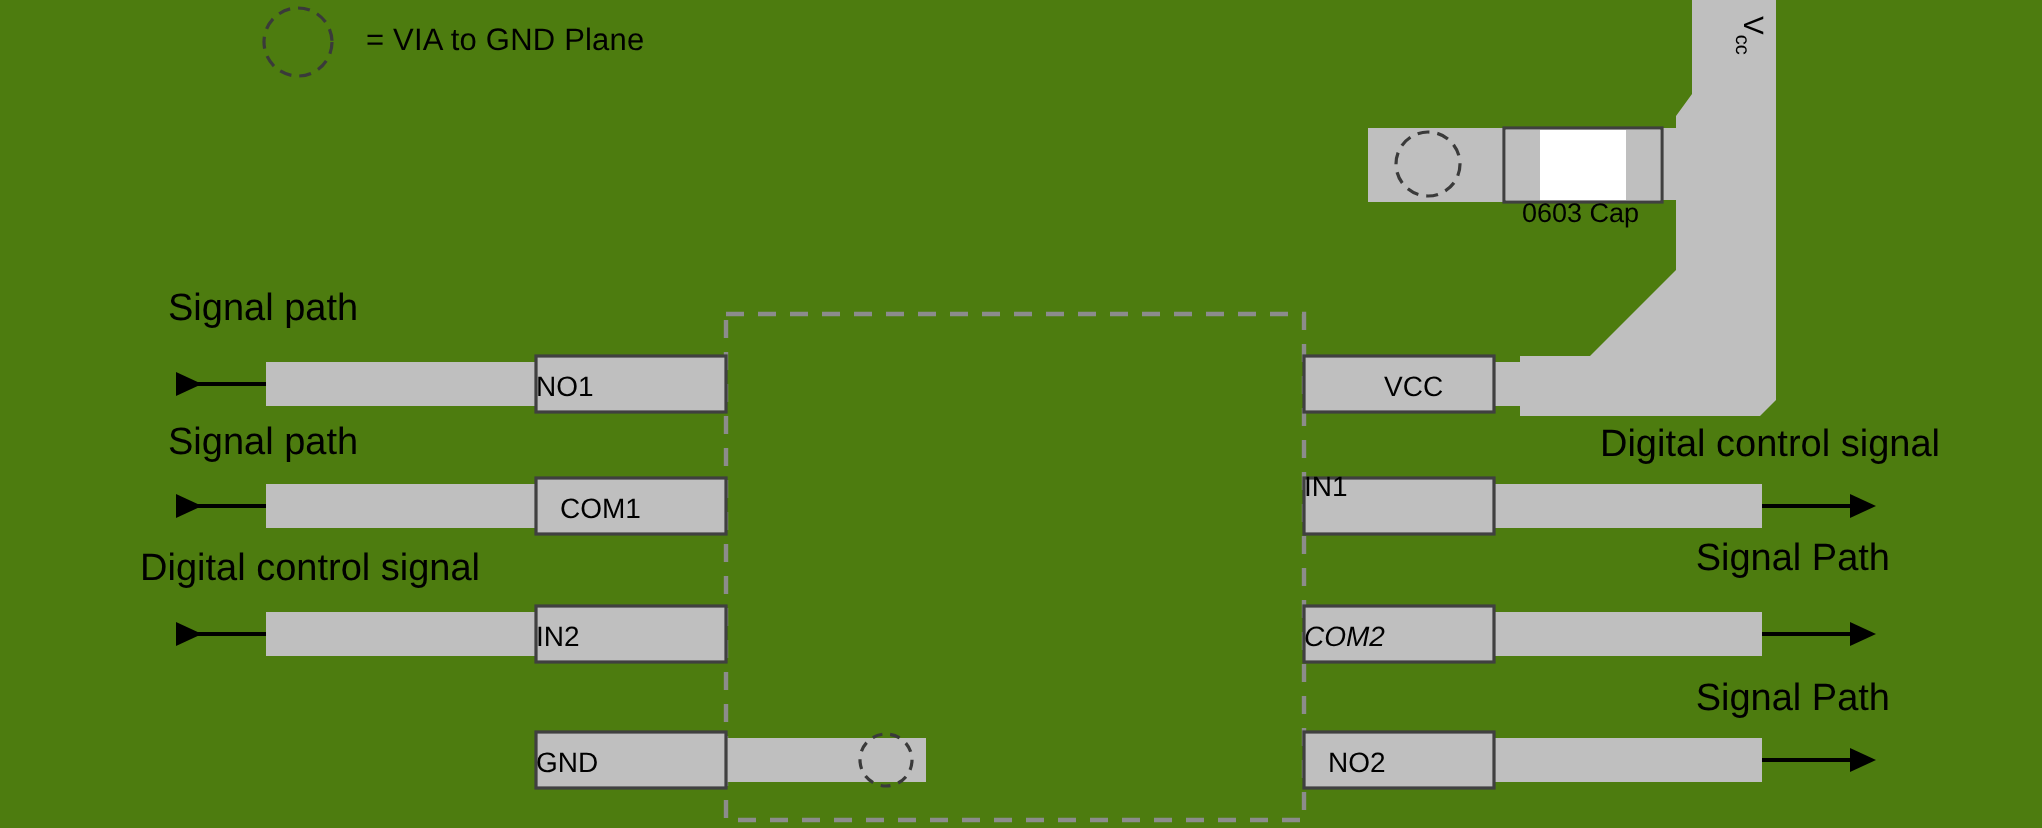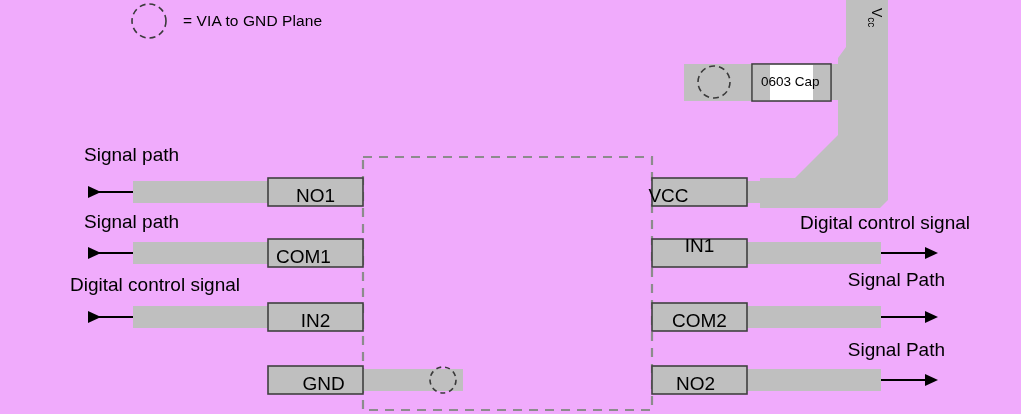--- a/index.html
+++ b/index.html
@@ -4,51 +4,52 @@
 <style>
   html,body{margin:0;padding:0;background:#ffffff;}
   body{
     font-family:"Liberation Sans", sans-serif;
     color:#000000;
   }
   #stage{
     position:relative;
     width:1021px;
     height:414px;
-    background:#f0abfc;
+    background:#4d7c0f;
     overflow:hidden;
   }
   #stage svg{position:absolute;left:0;top:0;}
   .ovl{position:absolute;}
 
   
   .legend-text{
     font-size:15.5px;
     letter-spacing:.1px;
     white-space:nowrap;
   }
   .pin-label{
     position:absolute;
-    font-size:19px;
-    text-align:center;
+    font-size:14px;
+    text-align:left;
     white-space:nowrap;
     line-height:1;
   }
   .annot{
     position:absolute;
     font-size:19px;
     white-space:nowrap;
     line-height:1;
   }
   .annot.right{text-align:right;}
   .cap-label{
     position:absolute;
     font-size:13.5px;
     white-space:nowrap;
     line-height:1;
+    margin-top:25px;
   }
   .vcc-label{
     position:absolute;
     font-size:14px;
     white-space:nowrap;
     line-height:1;
     transform:rotate(90deg);
     transform-origin:left top;
   }
 </style>
@@ -116,30 +117,30 @@
     <line x1="881" y1="380" x2="925" y2="380" stroke="#000000" stroke-width="2" marker-end="url(#arrR)"></line>
   </svg>
 
   <div class="ovl legend-text" style="left:183px; top:12px;">= VIA to GND Plane</div>
 
   <div class="cap-label" style="left:761px; top:75px;">0603 Cap</div>
 
   <div class="vcc-label" style="left:884px; top:8px;"><span>V</span><span style="font-size:10px;vertical-align:sub;">cc</span></div>
 
   <div class="pin-label" style="left:268px; top:186px; width:95px;">NO1</div>
-  <div class="pin-label" style="left:256px; top:247px; width:95px;">COM1</div>
+  <div class="pin-label" style="left:280px; top:247px; width:95px;">COM1</div>
   <div class="pin-label" style="left:268px; top:311px; width:95px;">IN2</div>
   <div class="pin-label" style="left:268px; top:374px; width:111px;">GND</div>
 
   <div class="annot" style="left:84px; top:145px;">Signal path</div>
   <div class="annot" style="left:84px; top:212px;">Signal path</div>
   <div class="annot" style="left:70px; top:275px;">Digital control signal</div>
 
-  <div class="pin-label" style="left:621px; top:186px; width:95px;">VCC</div>
+  <div class="pin-label" style="left:652px; top:186px; width:95px;padding-left:40px;">VCC</div>
   <div class="pin-label" style="left:652px; top:236px; width:95px;">IN1</div>
-  <div class="pin-label" style="left:652px; top:311px; width:95px;">COM2</div>
-  <div class="pin-label" style="left:648px; top:374px; width:95px;">NO2</div>
+  <div class="pin-label" style="left:652px; top:311px; width:95px;font-style:italic;">COM2</div>
+  <div class="pin-label" style="left:664px; top:374px; width:95px;">NO2</div>
 
   <div class="annot right" style="left:600px; top:213px; width:370px;">Digital control signal</div>
   <div class="annot right" style="left:600px; top:270px; width:345px;">Signal Path</div>
   <div class="annot right" style="left:600px; top:340px; width:345px;">Signal Path</div>
 
 </div>
 
 </body></html>

